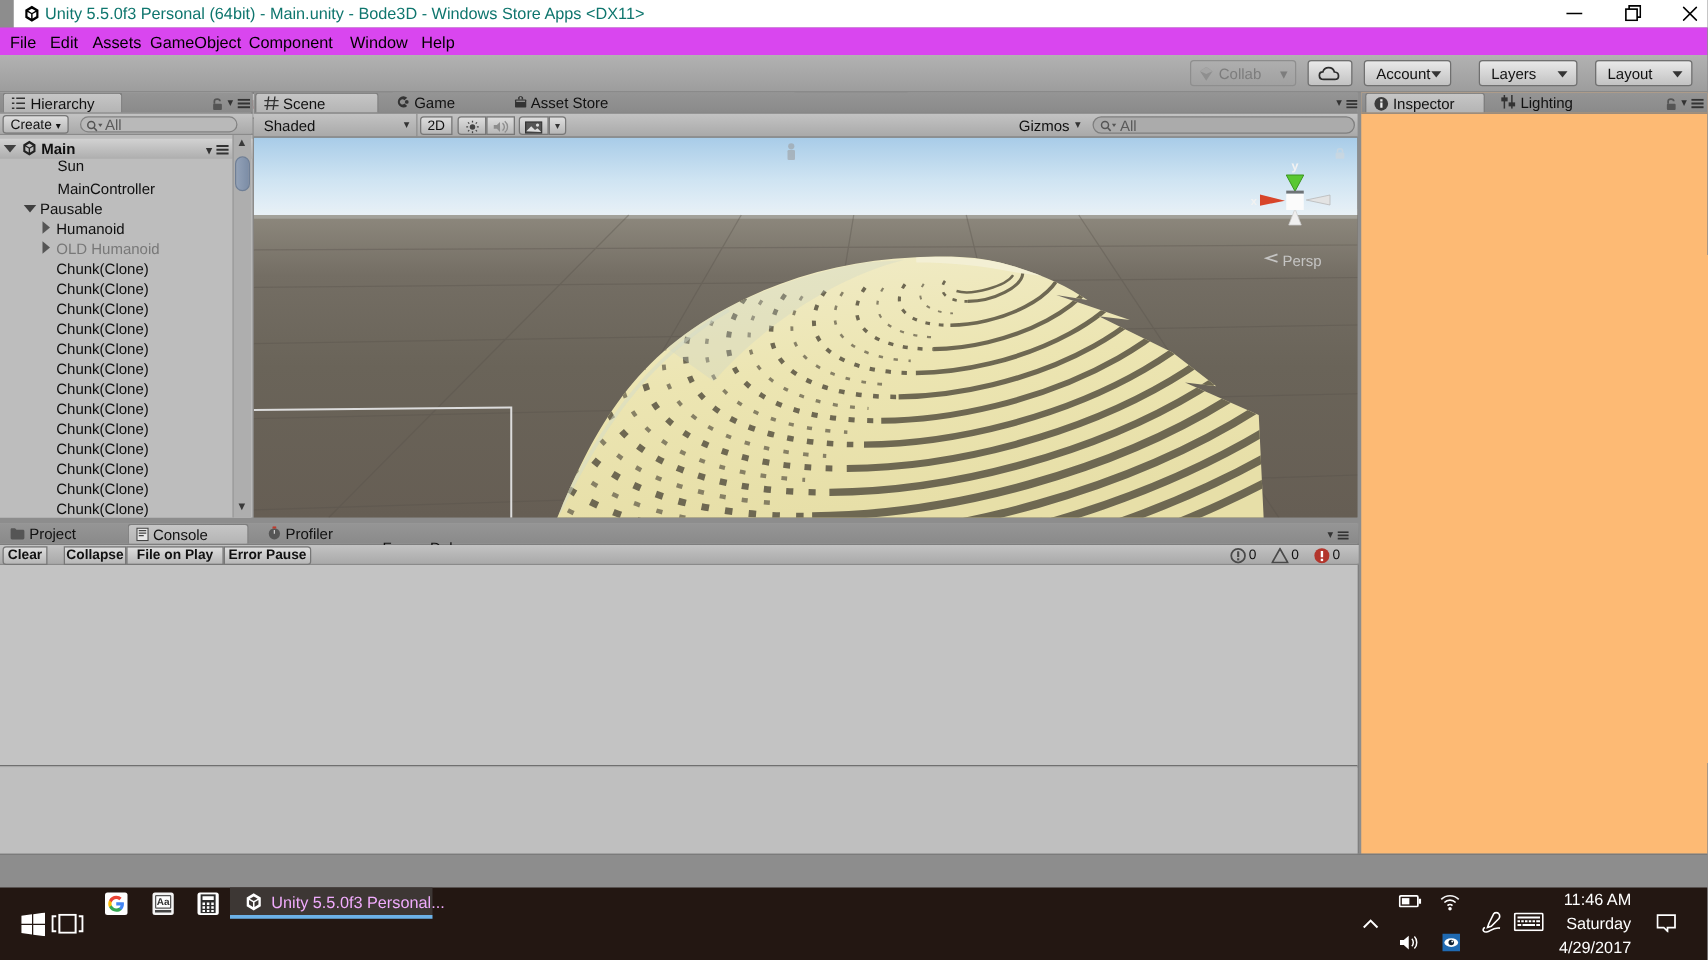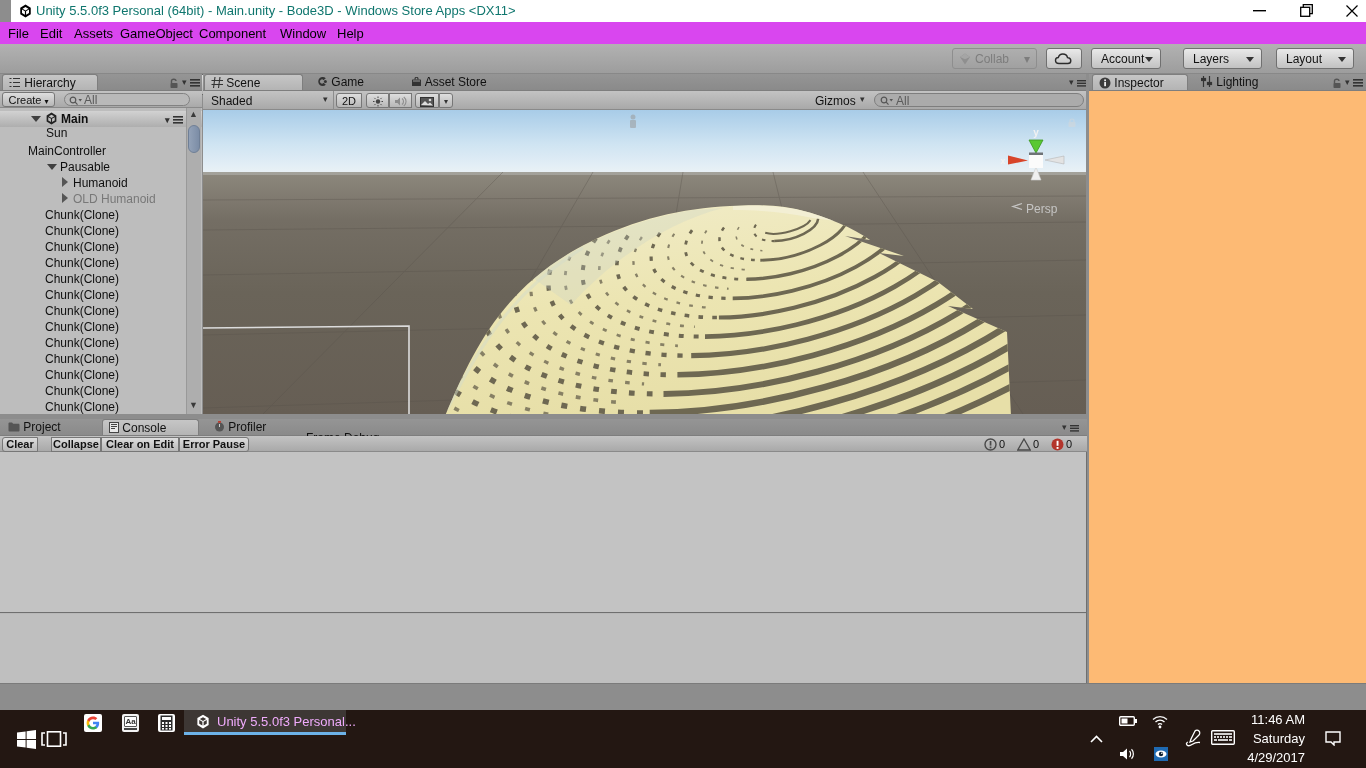--- a/index.html
+++ b/index.html
@@ -35,21 +35,21 @@
   border-radius:3px 3px 0 0; }
 .minibar { background:linear-gradient(#c3c3c3,#a9a9a9); border-bottom:1px solid #8a8a8a; }
 .mbtn { position:absolute; top:1px; height:15px; background:linear-gradient(#dedede,#b7b7b7);
   border:1px solid #777; font-size:11px; color:#111; text-align:center; }
 
 
 #hier { left:0; top:74px; width:202px; height:340px; background:#bdbdbd; border-right:1px solid #6f6f6f; }
 #hierTabs { position:absolute; left:0; top:0; width:202px; height:17px; }
 #hierBar { position:absolute; left:0; top:17px; width:202px; height:17px; }
 #hierTree { position:absolute; left:0; top:34px; width:202px; height:306px; background:#bdbdbd; font-size:12px; color:#0f0f0f; }
-.trow { position:absolute; left:0; width:186px; height:16px; line-height:16px; white-space:nowrap;padding-left:28px; }
+.trow { position:absolute; left:0; width:186px; height:16px; line-height:16px; white-space:nowrap; }
 .tri-d { display:inline-block; width:0; height:0; border-left:5px solid transparent; border-right:5px solid transparent; border-top:6px solid #404040; }
 .tri-r { display:inline-block; width:0; height:0; border-top:5px solid transparent; border-bottom:5px solid transparent; border-left:6px solid #555; }
 #hscroll { position:absolute; left:186px; top:34px; width:15px; height:306px; background:#aeaeae; border-left:1px solid #999; }
 
 
 #scene { left:203px; top:74px; width:883px; height:340px; background:#9a9a9a; }
 #sceneTabs { position:absolute; left:0; top:0; width:883px; height:17px; }
 #sceneBar { position:absolute; left:0; top:17px; width:883px; height:19px; }
 #viewport { position:absolute; left:0; top:36px; width:883px; height:304px; background:#6b655c; }
 
@@ -272,21 +272,21 @@
       <span class="abs" style="left:165px;top:1px;font-size:9px;color:#333">▾</span>
       <svg class="abs" style="left:173px;top:5px" width="10" height="8">
           <g fill="#333">
             <rect y="0" width="10" height="1.6"></rect>
             <rect y="3" width="10" height="1.6"></rect>
             <rect y="6" width="10" height="1.6"></rect>
           </g>
         </svg>
     </div>
     <div class="trow" style="top:17px;padding-left:46px">Sun</div>
-    <div class="trow" style="top:35px;padding-left:28px">MainController</div>
+    <div class="trow" style="top:35px;padding-left:46px">MainController</div>
     <div class="trow" style="top:51px"><span class="tri-d" style="margin:0 3px 1px 19px"></span>Pausable</div>
     <div class="trow" style="top:67px"><span class="tri-r" style="margin:0 5px 0 34px"></span>Humanoid</div>
     <div class="trow" style="top:83px;color:#787878"><span class="tri-r" style="margin:0 5px 0 34px"></span>OLD Humanoid</div>
     <div class="trow" style="top:99px;padding-left:45px">Chunk(Clone)</div>
     <div class="trow" style="top:115px;padding-left:45px">Chunk(Clone)</div>
     <div class="trow" style="top:131px;padding-left:45px">Chunk(Clone)</div>
     <div class="trow" style="top:147px;padding-left:45px">Chunk(Clone)</div>
     <div class="trow" style="top:163px;padding-left:45px">Chunk(Clone)</div>
     <div class="trow" style="top:179px;padding-left:45px">Chunk(Clone)</div>
     <div class="trow" style="top:195px;padding-left:45px">Chunk(Clone)</div>
@@ -527,21 +527,21 @@
         <g fill="#333">
           <rect y="0" width="9" height="1.4"></rect>
           <rect y="2.6" width="9" height="1.4"></rect>
           <rect y="5.2" width="9" height="1.4"></rect>
         </g>
       </svg>
   </div>
   <div id="consBar" class="minibar">
     <div class="mbtn" style="left:2px;width:36px;line-height:13px;border-radius:3px 0 0 3px;font-weight:bold">Clear</div>
     <div class="mbtn" style="left:51px;width:50px;line-height:13px;font-weight:bold">Collapse</div>
-    <div class="mbtn" style="left:101px;width:78px;line-height:13px;font-weight:bold">Clear on Edit</div>
+    <div class="mbtn" style="left:101px;width:78px;line-height:13px;font-weight:bold">File on Play</div>
     <div class="mbtn" style="left:179px;width:70px;line-height:13px;border-radius:0 3px 3px 0;font-weight:bold">Error Pause</div>
     <div class="abs" style="left:984px;top:1px;width:100px;height:15px;font-size:11px;color:#111">
       <svg style="position:absolute;left:0;top:1px" width="13" height="13" viewBox="0 0 13 13">
           <circle cx="6.5" cy="6.5" r="5.5" fill="none" stroke="#4a4a4a" stroke-width="1.4"></circle>
           <rect x="5.7" y="3" width="1.7" height="4.6" fill="#4a4a4a"></rect>
           <rect x="5.7" y="8.6" width="1.7" height="1.7" fill="#4a4a4a"></rect>
         </svg>
       <span style="position:absolute;left:15px;top:1px">0</span>
       <svg style="position:absolute;left:33px;top:1px" width="14" height="13" viewBox="0 0 14 13">
           <path d="M7 1 L13.2 12 L0.8 12 Z" fill="none" stroke="#4a4a4a" stroke-width="1.3"></path>

